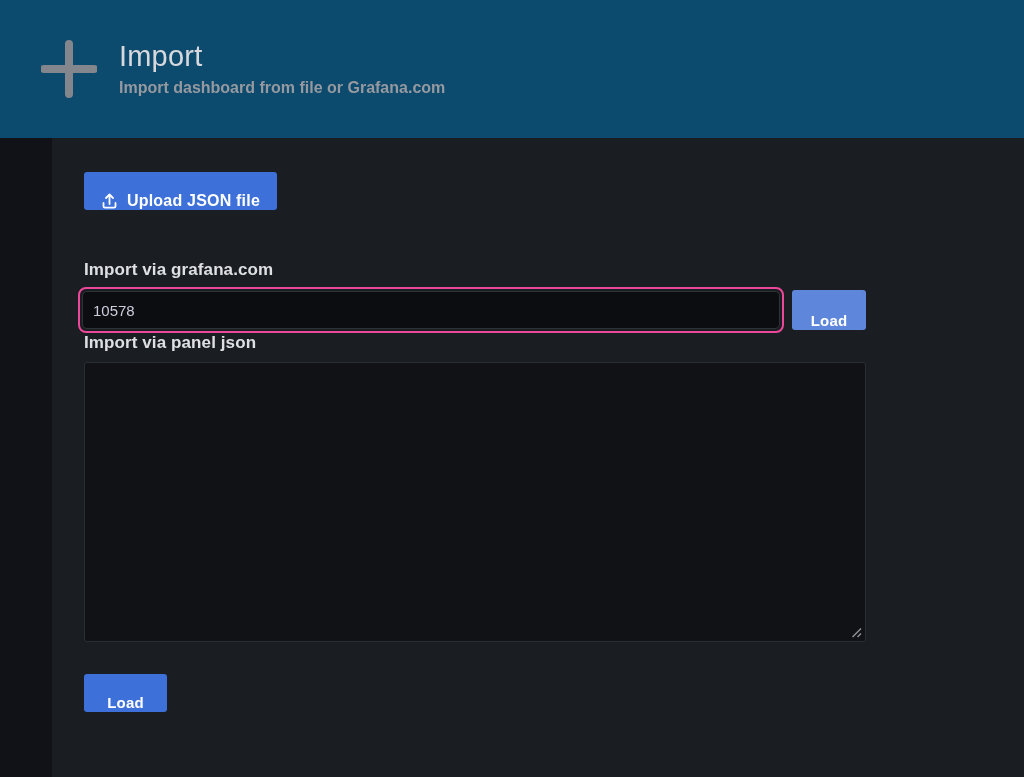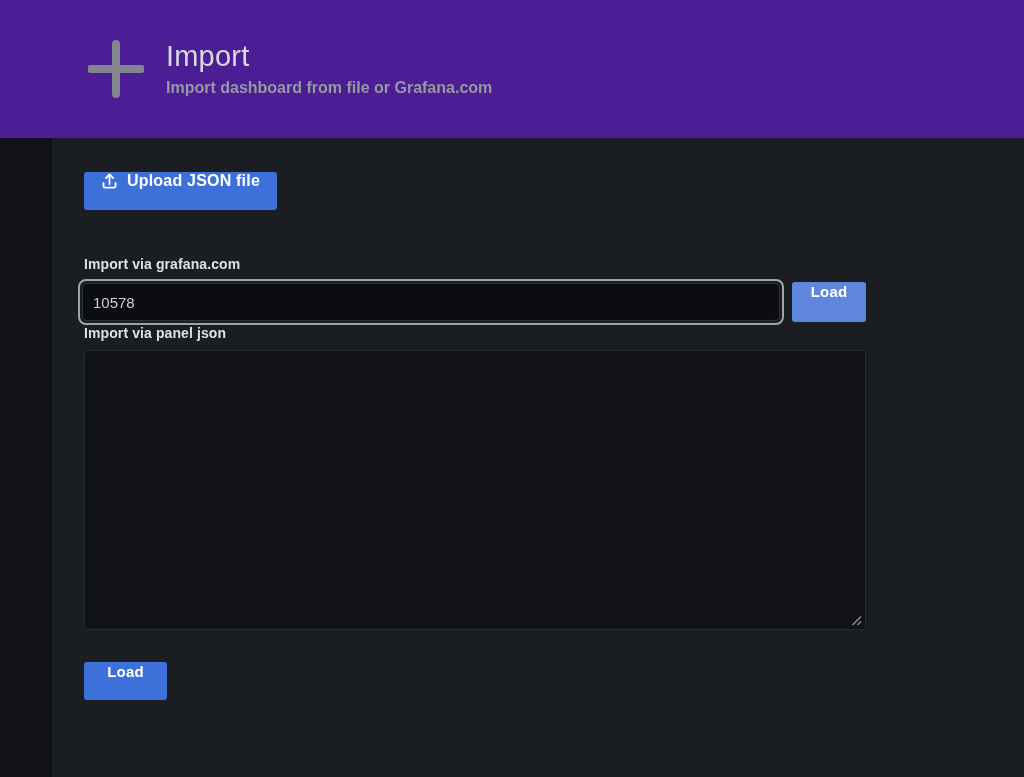--- a/index.html
+++ b/index.html
@@ -13,22 +13,22 @@
     overflow: hidden;
   }
 
   
   .page-header {
     position: absolute;
     top: 0; left: 0; right: 0;
     height: 138px;
     display: flex;
     align-items: center;
-    padding-left: 88px;
-    background: #4c1d95;
+    padding-left: 41px;
+    background: #0c4a6e;
   }
   .plus-icon-wrap {
     width: 56px;
     height: 58px;
     flex: 0 0 auto;
     display: flex;
     align-items: center;
     justify-content: center;
   }
   .title-block { margin-left: 22px; }
@@ -51,21 +51,21 @@
     position: absolute;
     left: 52px; top: 138px; right: 0; bottom: 0;
     background: #1a1d21;
     padding: 34px 0 0 32px;
   }
   .content-inner { width: 782px; }
 
   
   .btn {
     display: inline-flex;
-    align-items: flex-start;
+    align-items: flex-end;
     justify-content: center;
     border: none;
     border-radius: 3px;
     color: #ffffff;
     font-family: "Liberation Sans", sans-serif;
     font-size: 15px;
     font-weight: 700;
     letter-spacing: 0.2px;
     cursor: pointer;
     white-space: nowrap;
@@ -85,36 +85,36 @@
     flex: 0 0 auto;
   }
   .btn-load-bottom {
     width: 83px;
     height: 38px;
     margin-top: 32px;
   }
 
   
   .field-label {
-    font-size: 14px;
+    font-size: 17px;
     font-weight: 700;
     color: #dfe0e3;
     letter-spacing: 0.1px;
   }
   .gcom-label { margin-top: 46px; margin-bottom: 7px; }
   .panel-json-label { margin-bottom: 9px; }
 
   .gcom-row {
     display: flex;
     align-items: center;
   }
   .input-focus-ring {
     flex: 1 1 auto;
     margin-left: -6px;
-    border: 2px solid #a3a3a3;
+    border: 2px solid #ec4899;
     border-radius: 8px;
     padding: 2px;
     background: #1a1d21;
   }
   .gcom-input {
     display: block;
     width: 100%;
     height: 38px;
     background: #0c0d11;
     border: 1px solid #2e3339;

